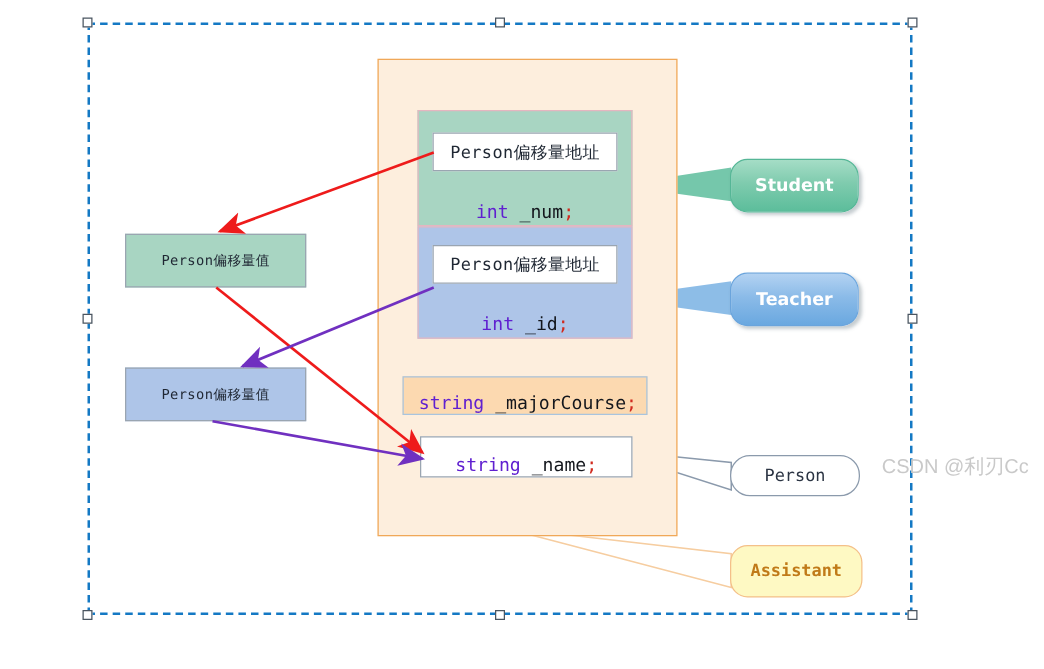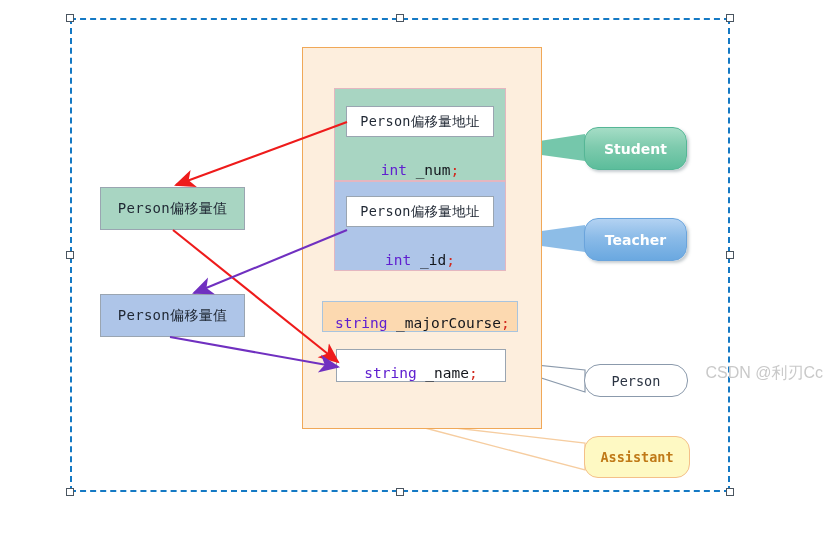--- a/index.html
+++ b/index.html
@@ -113,21 +113,21 @@
     border: 1px solid #9aa5b1;
   }
 
   
   .value-box {
     position: absolute;
     box-sizing: border-box;
     display: flex;
     align-items: center;
     justify-content: center;
-    font-size: 14px;
+    font-size: 11px;
     color: #1f2733;
     letter-spacing: 0.3px;
     white-space: nowrap;
     border: 1px solid #9aa5b1;
   }
   #value-num { left: 100px; top: 187px; width: 145px; height: 43px; background: #a8d5c2; }
   #value-id  { left: 100px; top: 294px; width: 145px; height: 43px; background: #aec5e8; }
 
   
   .callout {

